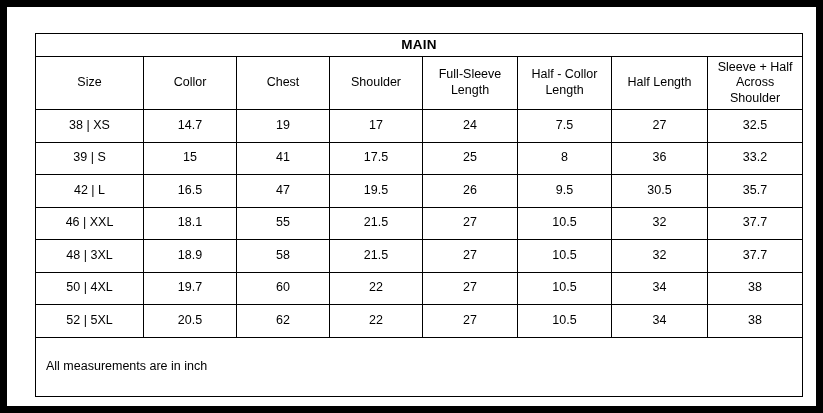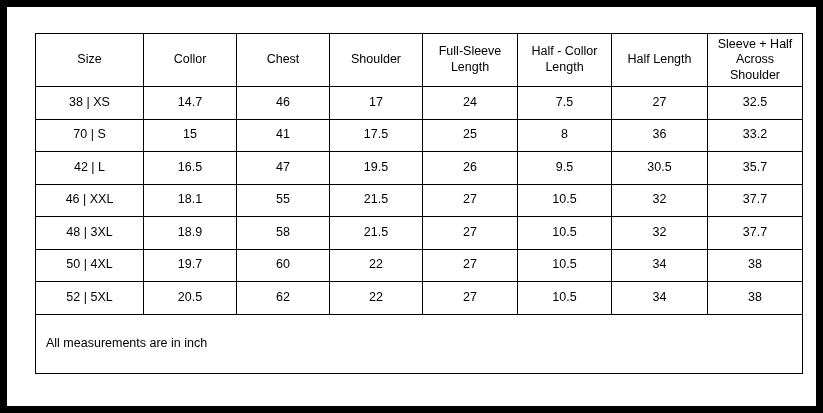--- a/index.html
+++ b/index.html
@@ -91,43 +91,46 @@
         <col class="c0">
           <col class="c1">
           <col class="c2">
           <col class="c3">
         <col class="c4">
           <col class="c5">
           <col class="c6">
           <col class="c7">
       </colgroup>
       <tbody>
+        <tr class="title-row">
+          <td colspan="8">MAIN</td>
+        </tr>
         <tr class="header-row">
           <td>Size</td>
           <td>Collor</td>
           <td>Chest</td>
           <td>Shoulder</td>
           <td>Full-Sleeve Length</td>
           <td>Half - Collor Length</td>
           <td>Half Length</td>
           <td>Sleeve + Half Across Shoulder</td>
         </tr>
 
         <tr class="data-row">
           <td>38 | XS</td>
           <td>14.7</td>
-          <td>46</td>
+          <td>19</td>
           <td>17</td>
           <td>24</td>
           <td>7.5</td>
           <td>27</td>
           <td>32.5</td>
         </tr>
         <tr class="data-row">
-          <td>70 | S</td>
+          <td>39 | S</td>
           <td>15</td>
           <td>41</td>
           <td>17.5</td>
           <td>25</td>
           <td>8</td>
           <td>36</td>
           <td>33.2</td>
         </tr>
         <tr class="data-row">
           <td>42 | L</td>

